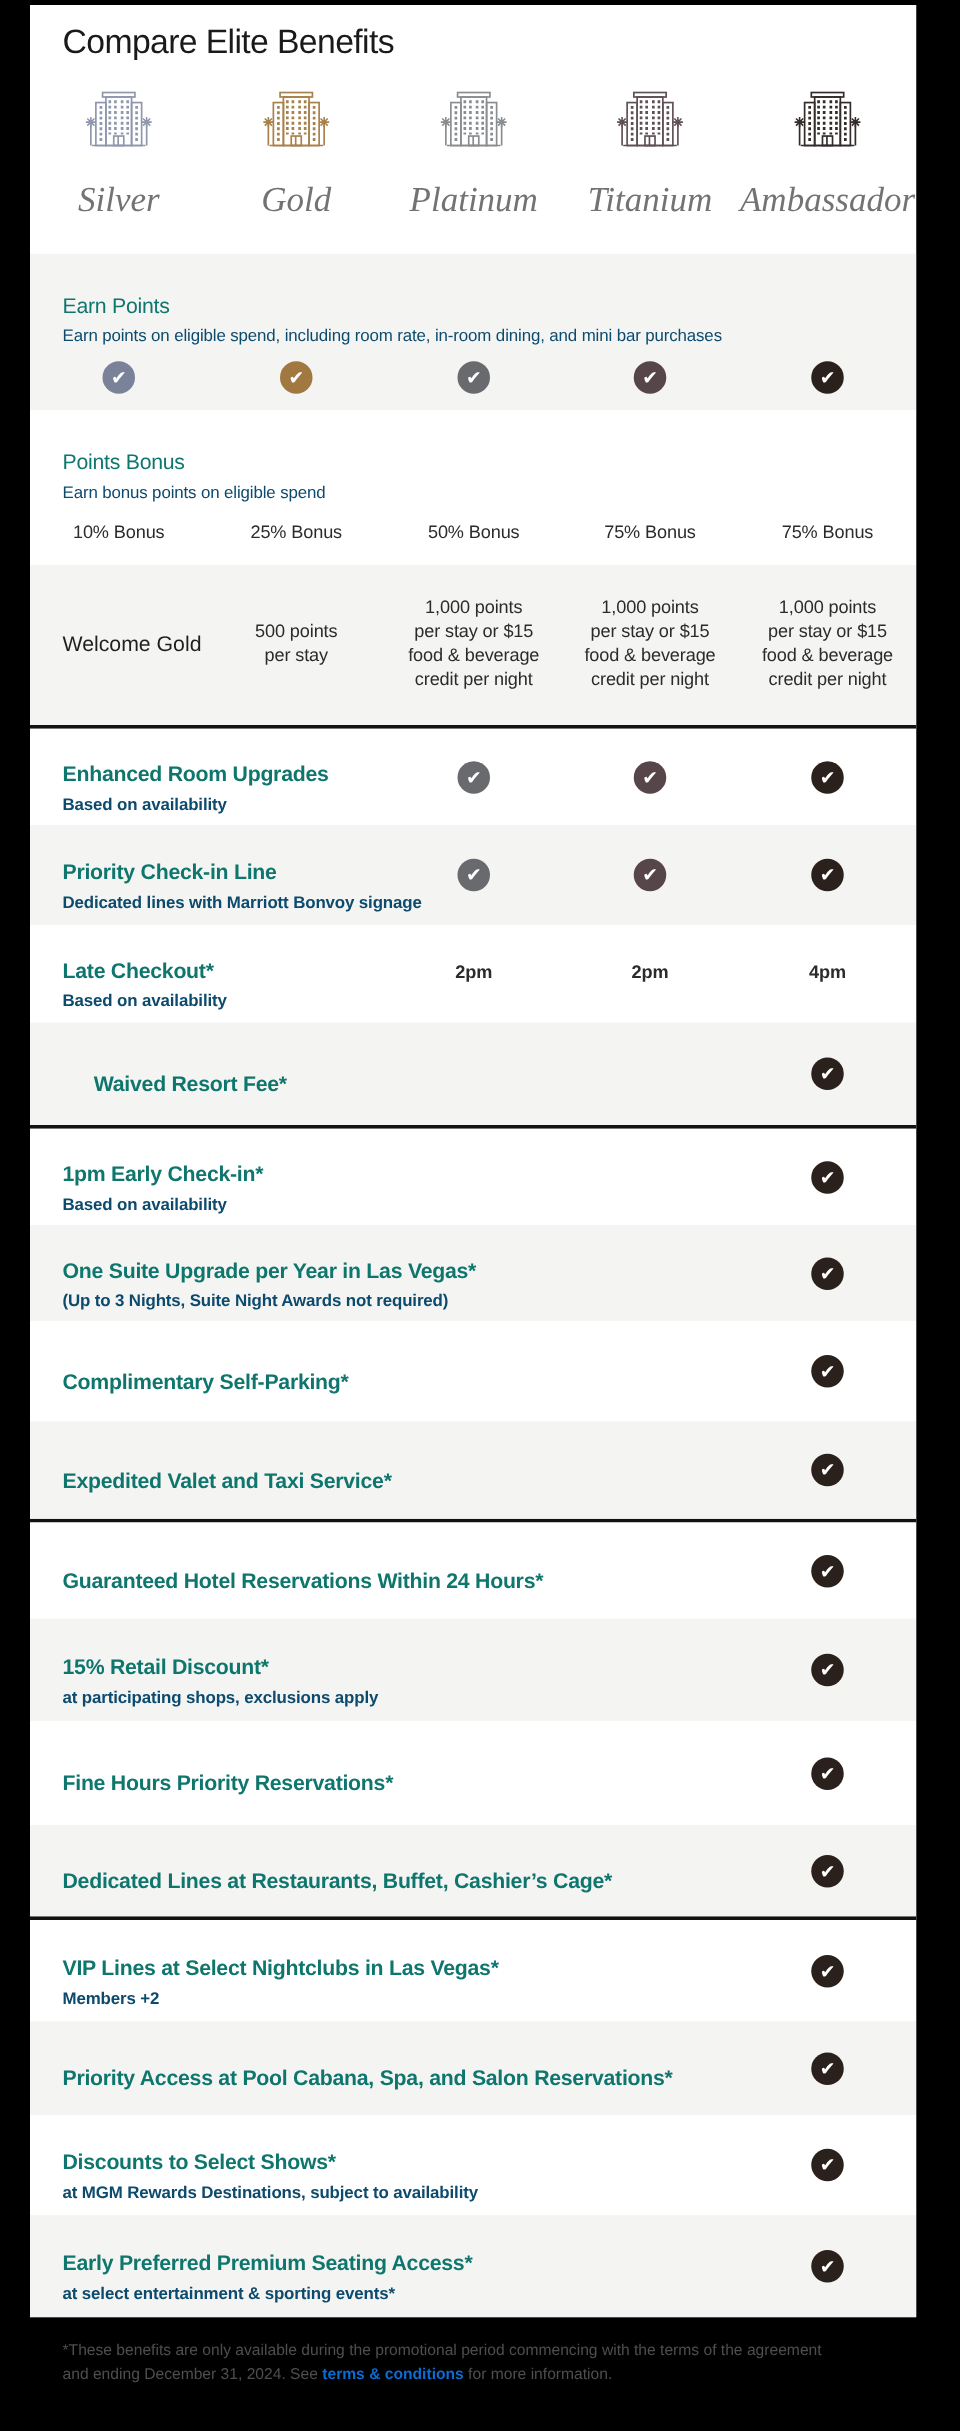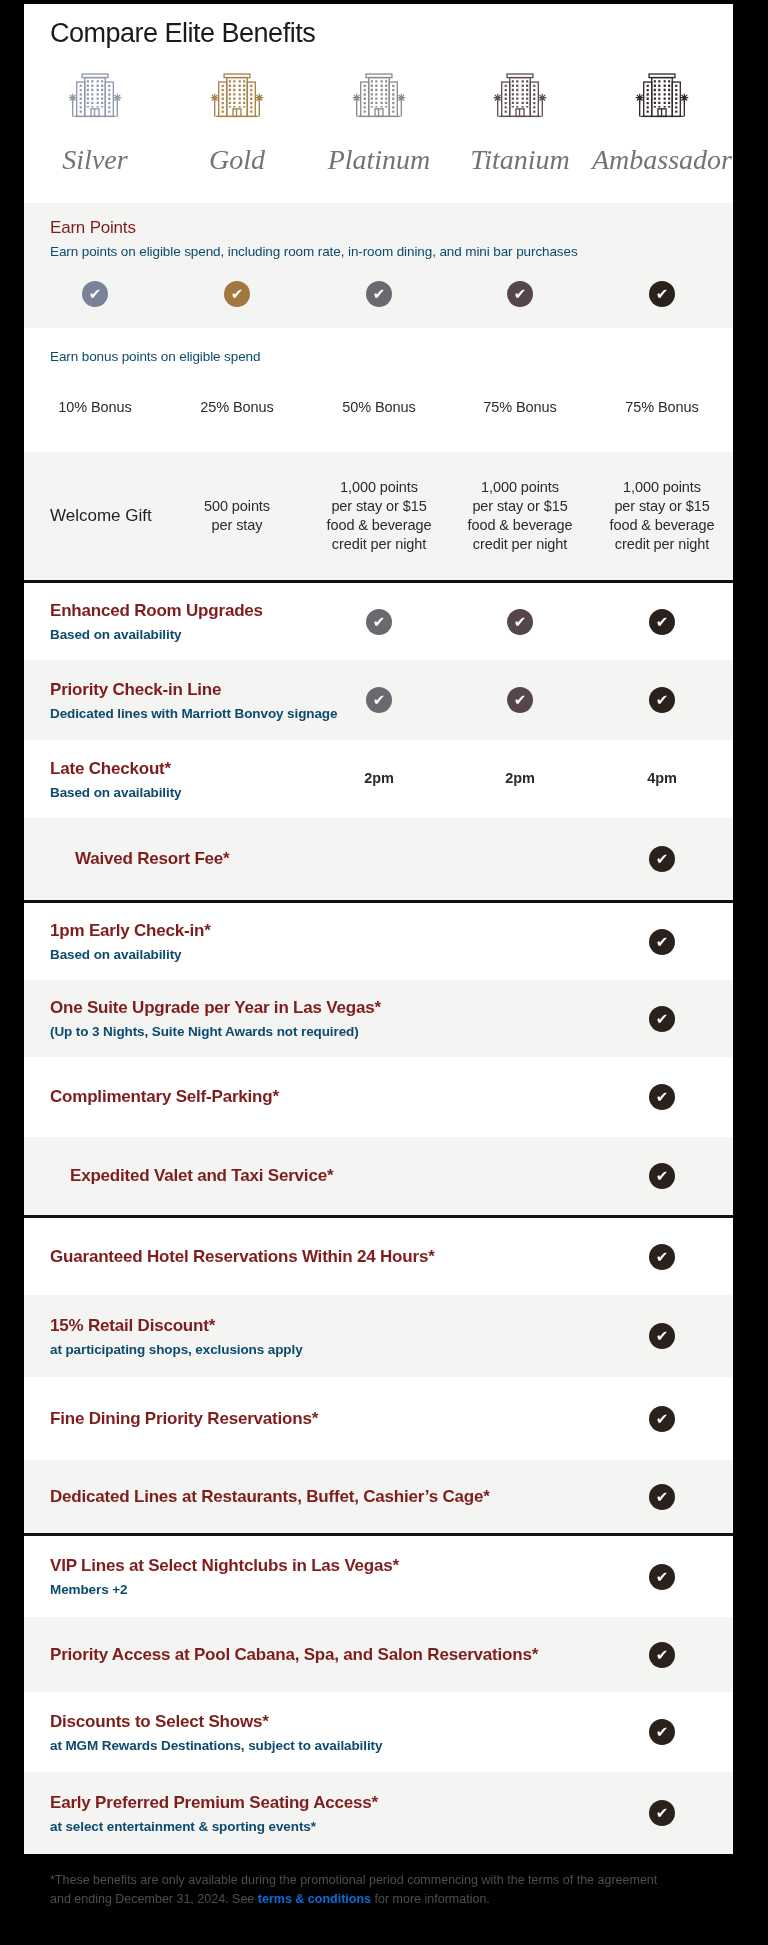--- a/index.html
+++ b/index.html
@@ -10,21 +10,21 @@
   .page-title{position:absolute;left:26px;top:14px;margin:0;font-size:27px;font-weight:400;letter-spacing:-0.5px;color:#1b1a1a;}
   .tier-col{position:absolute;top:66px;width:142px;text-align:center;}
   .hotel-icon{width:58px;height:50px;display:inline-block;}
   .tier-label{margin-top:20px;font-family:"Liberation Serif","DejaVu Serif",serif;font-style:italic;font-size:28px;color:#737373;}
   
   .row{position:relative;background:#ffffff;}
   .row.alt{background:#f4f4f2;}
   .divider{height:3px;background:#121212;}
   .row.section{display:flex;flex-direction:column;}
   .row-head{padding:15px 26px 0 26px;}
-  .row-title{font-size:17px;color:#7f1d1d;letter-spacing:-0.2px;}
+  .row-title{font-size:17px;color:#0f766e;letter-spacing:-0.2px;margin-top:17px;}
   .row-subtitle{margin-top:6px;font-size:13.5px;color:#0c4a6e;letter-spacing:-0.1px;}
   .cells-strip{flex:1;position:relative;}
   .row.label-row{display:block;}
   .row-label{position:absolute;left:26px;top:50%;transform:translateY(-50%);font-size:17px;color:#201f1f;}
   .row.benefit{display:flex;align-items:center;font-weight:bold;}
   .text-block{padding-left:26px;padding-right:150px;}
   .cell{position:absolute;top:50%;transform:translateY(-50%);text-align:center;}
   .cell-text{font-size:14.5px;line-height:1.32;color:#2c2b2b;white-space:pre-line;letter-spacing:-0.1px;}
   .check{display:inline-block;width:26px;height:26px;border-radius:50%;color:#ffffff;font-size:15px;line-height:26px;text-align:center;font-family:"DejaVu Sans",sans-serif;}
   
@@ -97,32 +97,33 @@
           <div class="cells-strip">
             <div class="cell" style="left: 0px; width: 142px;"><span class="check" style="background: rgb(122, 130, 153);">✔</span></div>
             <div class="cell" style="left: 142px; width: 142px;"><span class="check" style="background: rgb(161, 120, 63);">✔</span></div>
             <div class="cell" style="left: 284px; width: 142px;"><span class="check" style="background: rgb(105, 106, 109);">✔</span></div>
             <div class="cell" style="left: 425px; width: 142px;"><span class="check" style="background: rgb(86, 69, 73);">✔</span></div>
             <div class="cell" style="left: 567px; width: 142px;"><span class="check" style="background: rgb(42, 33, 29);">✔</span></div>
           </div>
         </div>
         <div class="row section" style="height: 124px;">
           <div class="row-head">
+            <div class="row-title">Points Bonus</div>
             <div class="row-subtitle">Earn bonus points on eligible spend</div>
           </div>
           <div class="cells-strip">
             <div class="cell cell-text" style="left: 0px; width: 142px;">10% Bonus</div>
             <div class="cell cell-text" style="left: 142px; width: 142px;">25% Bonus</div>
             <div class="cell cell-text" style="left: 284px; width: 142px;">50% Bonus</div>
             <div class="cell cell-text" style="left: 425px; width: 142px;">75% Bonus</div>
             <div class="cell cell-text" style="left: 567px; width: 142px;">75% Bonus</div>
           </div>
         </div>
         <div class="row label-row alt" style="height: 128px;">
-          <div class="row-label">Welcome Gift</div>
+          <div class="row-label">Welcome Gold</div>
           <div class="cell cell-text" style="left: 142px; width: 142px;">500 points
 per stay</div>
           <div class="cell cell-text" style="left: 284px; width: 142px;">1,000 points
 per stay or $15
 food &amp; beverage
 credit per night</div>
           <div class="cell cell-text" style="left: 425px; width: 142px;">1,000 points
 per stay or $15
 food &amp; beverage
 credit per night</div>
@@ -179,21 +180,21 @@
             <div class="row-subtitle">(Up to 3 Nights, Suite Night Awards not required)</div>
           </div>
           <div class="cell" style="left: 567px; width: 142px;"><span class="check" style="background: rgb(42, 33, 29);">✔</span></div>
         </div>
         <div class="row benefit" style="height: 80px;">
           <div class="text-block">
             <div class="row-title">Complimentary Self-Parking*</div>
           </div>
           <div class="cell" style="left: 567px; width: 142px;"><span class="check" style="background: rgb(42, 33, 29);">✔</span></div>
         </div>
-        <div class="row benefit alt" style="height: 78px; padding-left: 20px;">
+        <div class="row benefit alt" style="height: 78px;">
           <div class="text-block">
             <div class="row-title">Expedited Valet and Taxi Service*</div>
           </div>
           <div class="cell" style="left: 567px; width: 142px;"><span class="check" style="background: rgb(42, 33, 29);">✔</span></div>
         </div>
         <div class="divider"></div>
         <div class="row benefit" style="height: 77px;">
           <div class="text-block">
             <div class="row-title">Guaranteed Hotel Reservations Within 24 Hours*</div>
           </div>
@@ -201,21 +202,21 @@
         </div>
         <div class="row benefit alt" style="height: 82px;">
           <div class="text-block">
             <div class="row-title">15% Retail Discount*</div>
             <div class="row-subtitle">at participating shops, exclusions apply</div>
           </div>
           <div class="cell" style="left: 567px; width: 142px;"><span class="check" style="background: rgb(42, 33, 29);">✔</span></div>
         </div>
         <div class="row benefit" style="height: 83px;">
           <div class="text-block">
-            <div class="row-title">Fine Dining Priority Reservations*</div>
+            <div class="row-title">Fine Hours Priority Reservations*</div>
           </div>
           <div class="cell" style="left: 567px; width: 142px;"><span class="check" style="background: rgb(42, 33, 29);">✔</span></div>
         </div>
         <div class="row benefit alt" style="height: 73px;">
           <div class="text-block">
             <div class="row-title">Dedicated Lines at Restaurants, Buffet, Cashier’s Cage*</div>
           </div>
           <div class="cell" style="left: 567px; width: 142px;"><span class="check" style="background: rgb(42, 33, 29);">✔</span></div>
         </div>
         <div class="divider"></div>

